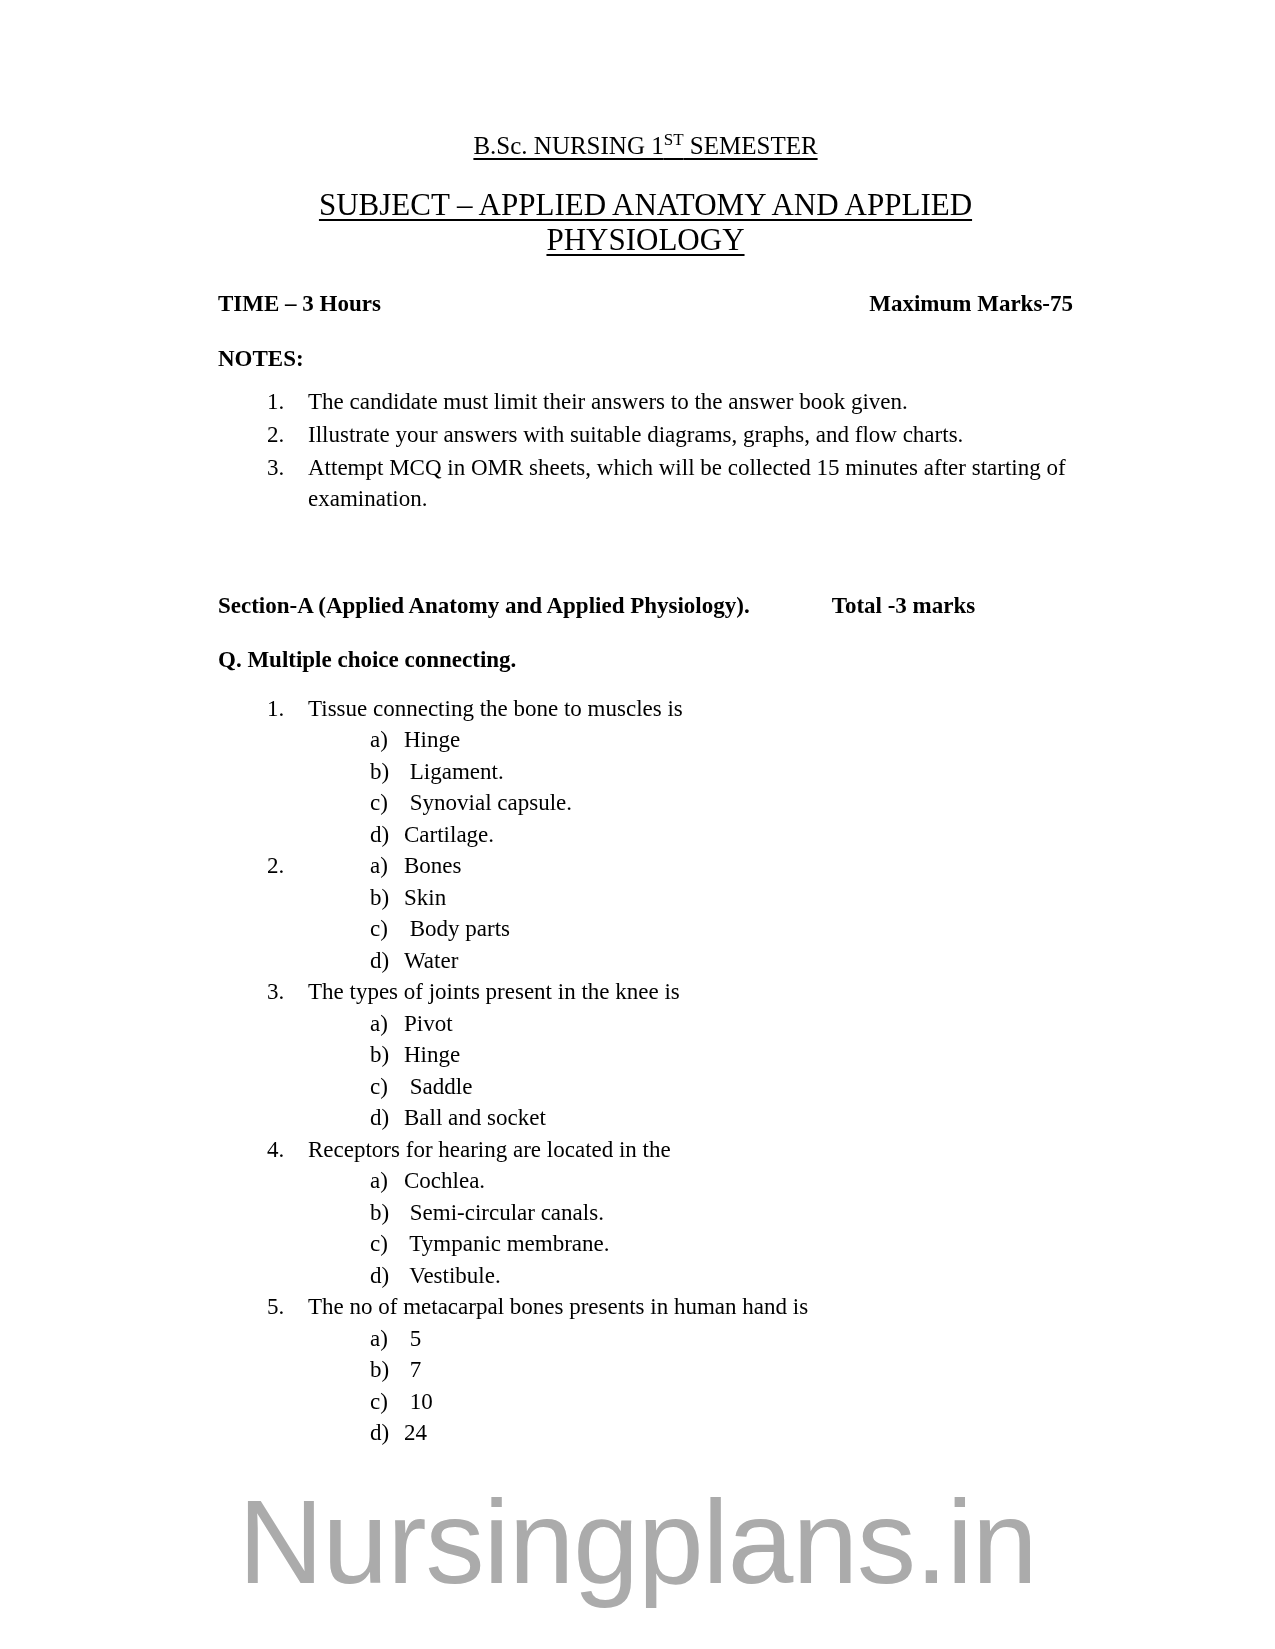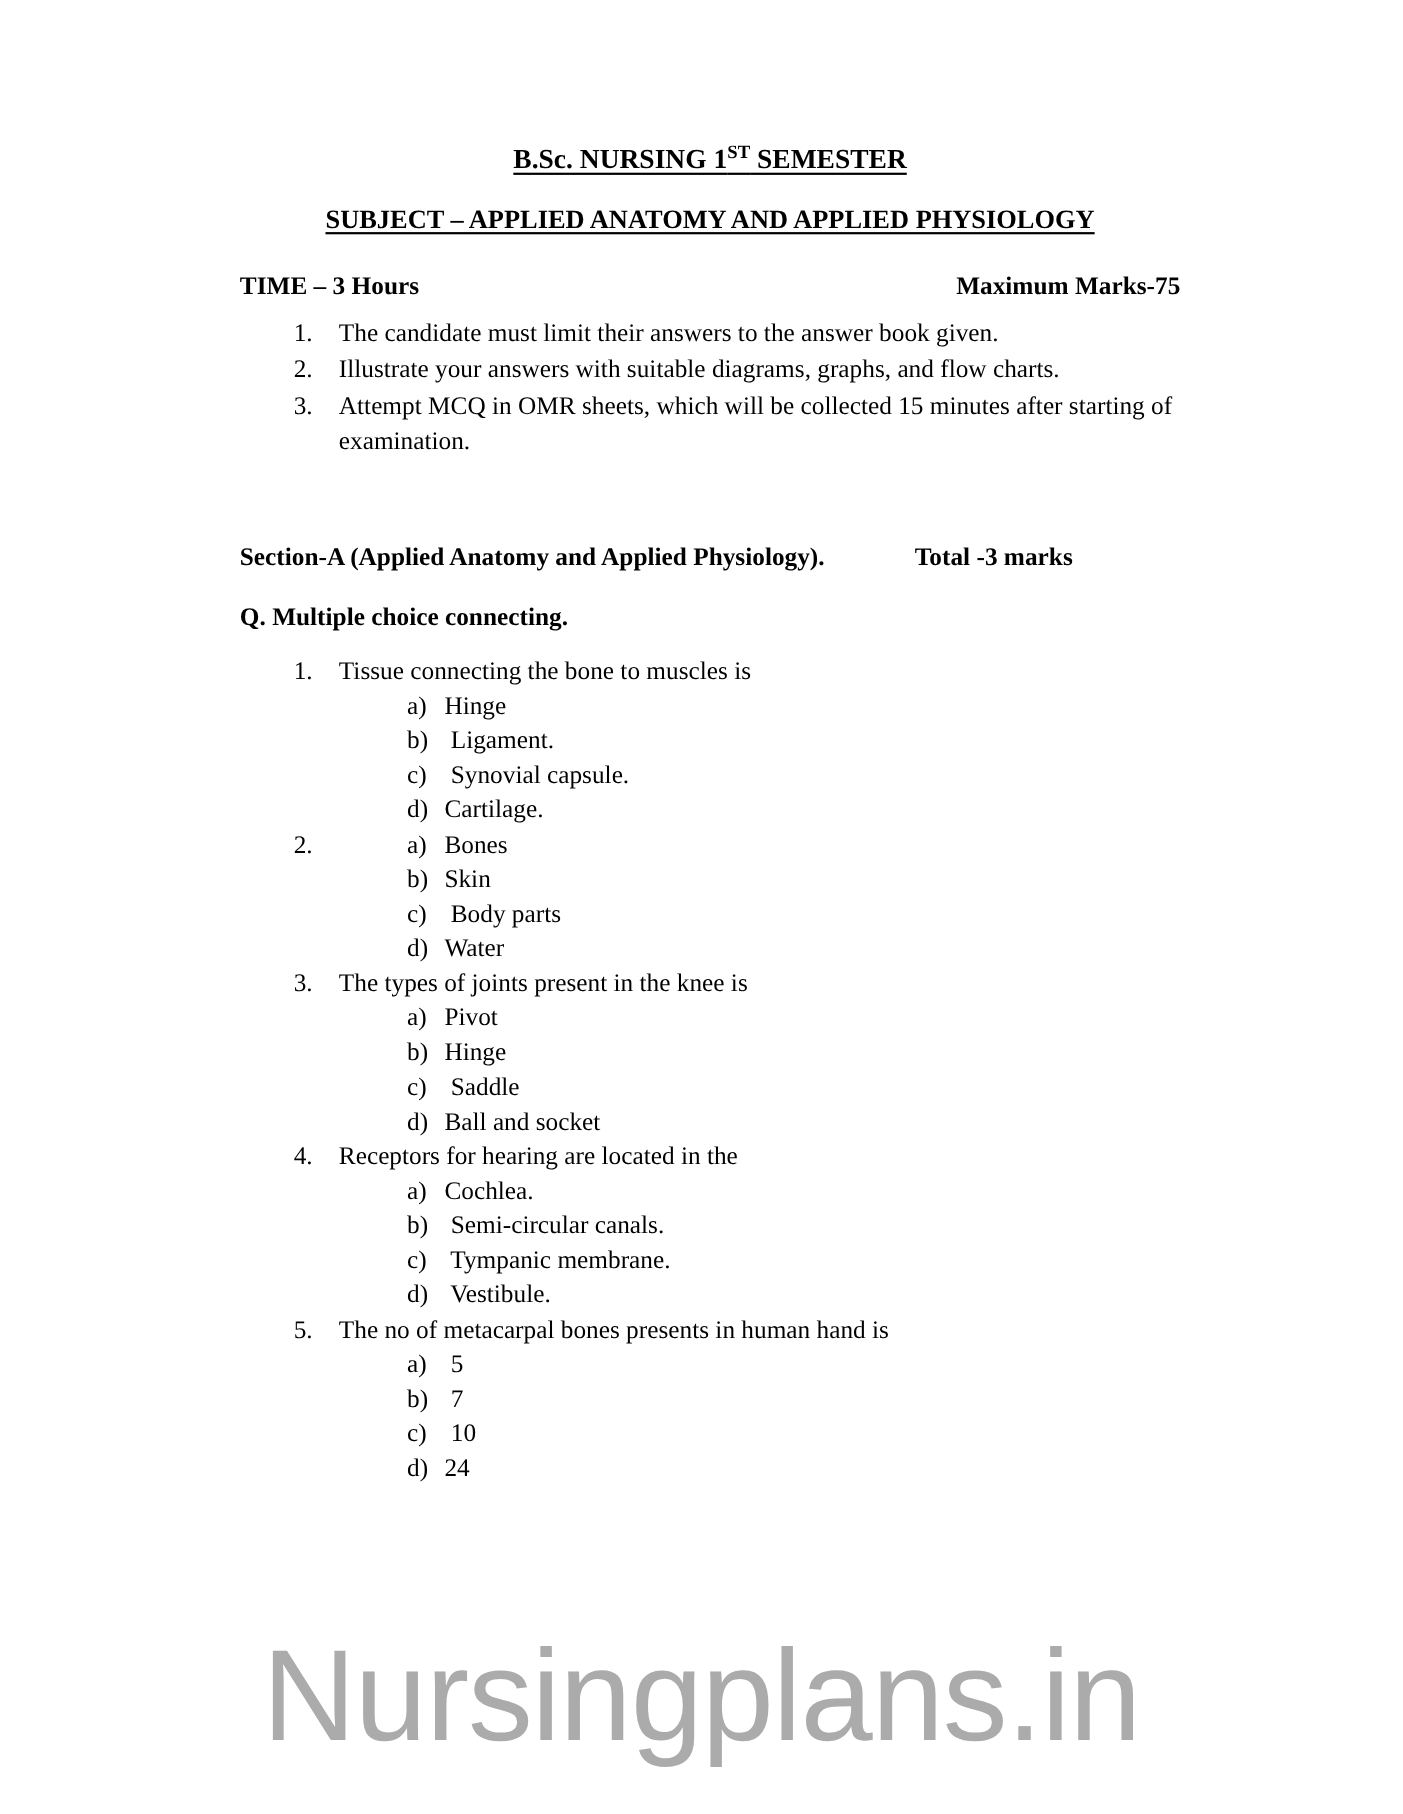--- a/index.html
+++ b/index.html
@@ -24,32 +24,32 @@
   .content {
     position: absolute;
     left: 218px;
     top: 132px;
     width: 855px;
   }
 
   
   .title-line {
     text-align: center;
-    font-weight: bold;
+    font-weight: normal;
     font-size: 25px;
     line-height: 1.15;
     margin: 0 0 0 0;
   }
   .title-line .u {
     text-decoration: underline;
     text-underline-offset: 4px;
     text-decoration-thickness: 2px;
   }
   .title1 { margin-top: 0; }
-  .title2 { margin-top: 26px; font-size: 24px; }
+  .title2 { margin-top: 26px; font-size: 31px; }
   sup.ord {
     font-size: 0.68em;
     vertical-align: super;
     line-height: 0;
   }
 
   
   .meta-row {
     display: flex;
     justify-content: space-between;
@@ -160,20 +160,21 @@
 
     <div class="title-line title2">
       <span class="u">SUBJECT – APPLIED ANATOMY AND APPLIED PHYSIOLOGY</span>
     </div>
 
     <div class="meta-row">
       <span class="left">TIME – 3 Hours</span>
       <span class="right">Maximum Marks-75</span>
     </div>
 
+    <div class="notes-label">NOTES:</div>
 
     <ol class="notes">
       <li>The candidate must limit their answers to the answer book given.</li>
       <li>Illustrate your answers with suitable diagrams, graphs, and flow charts.</li>
       <li>Attempt MCQ in OMR sheets, which will be collected 15 minutes after starting of examination.</li>
     </ol>
 
     <div class="section-row">
       <span class="sec-title">Section-A (Applied Anatomy and Applied Physiology).</span>
       <span class="sec-marks">Total -3 marks</span>

